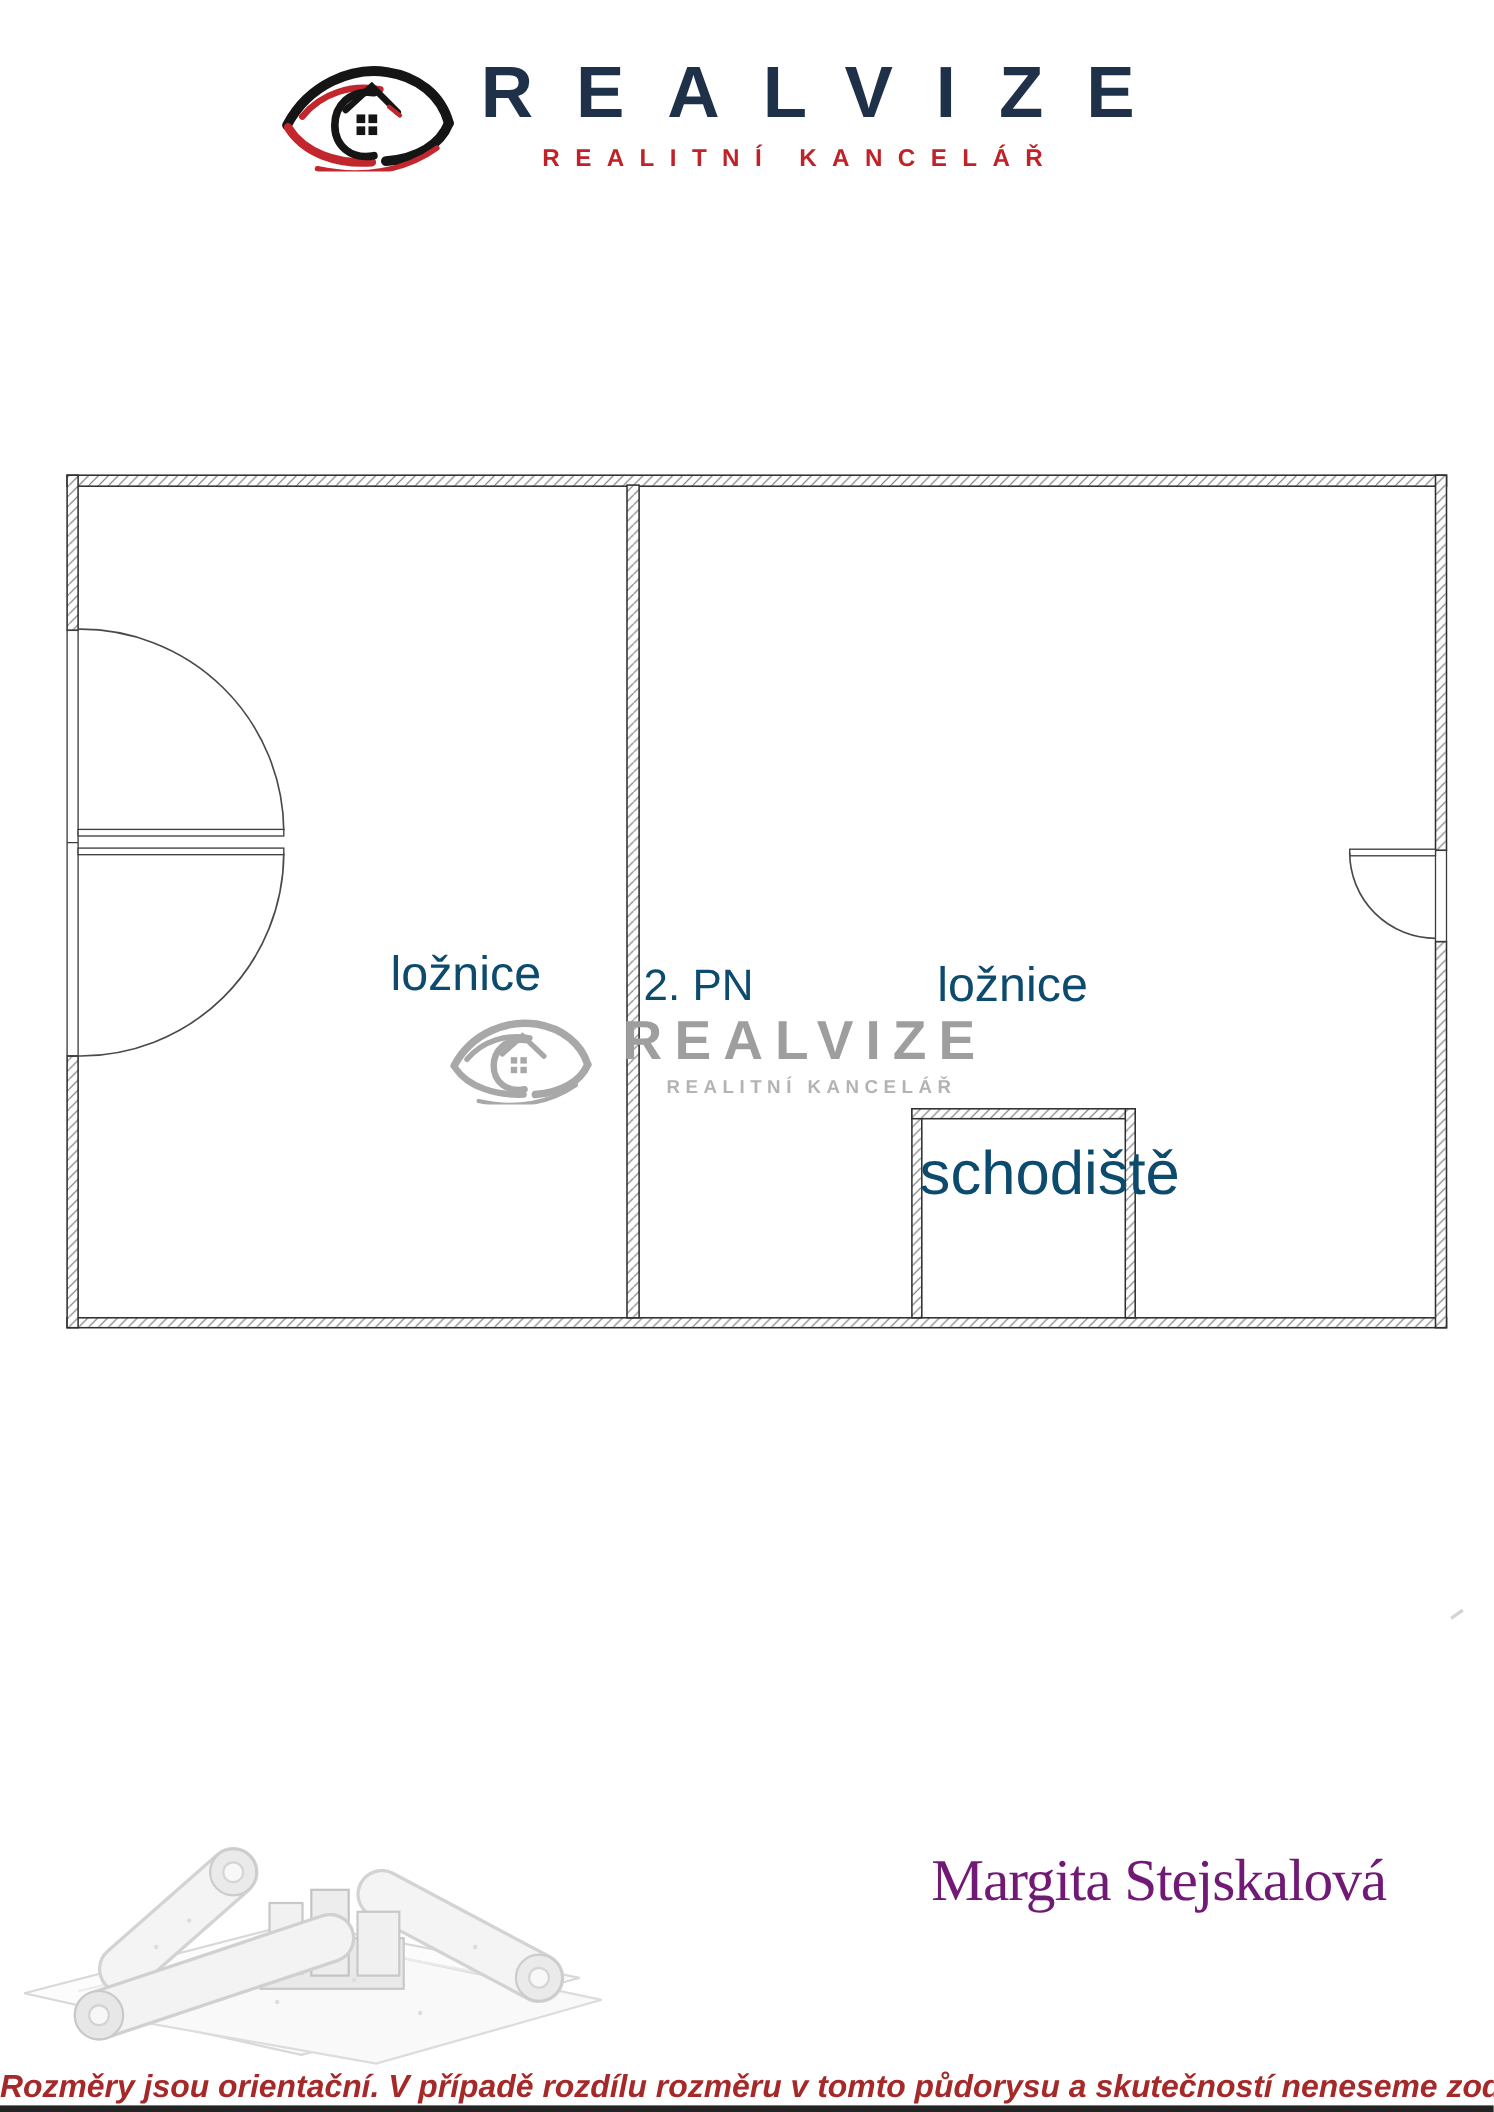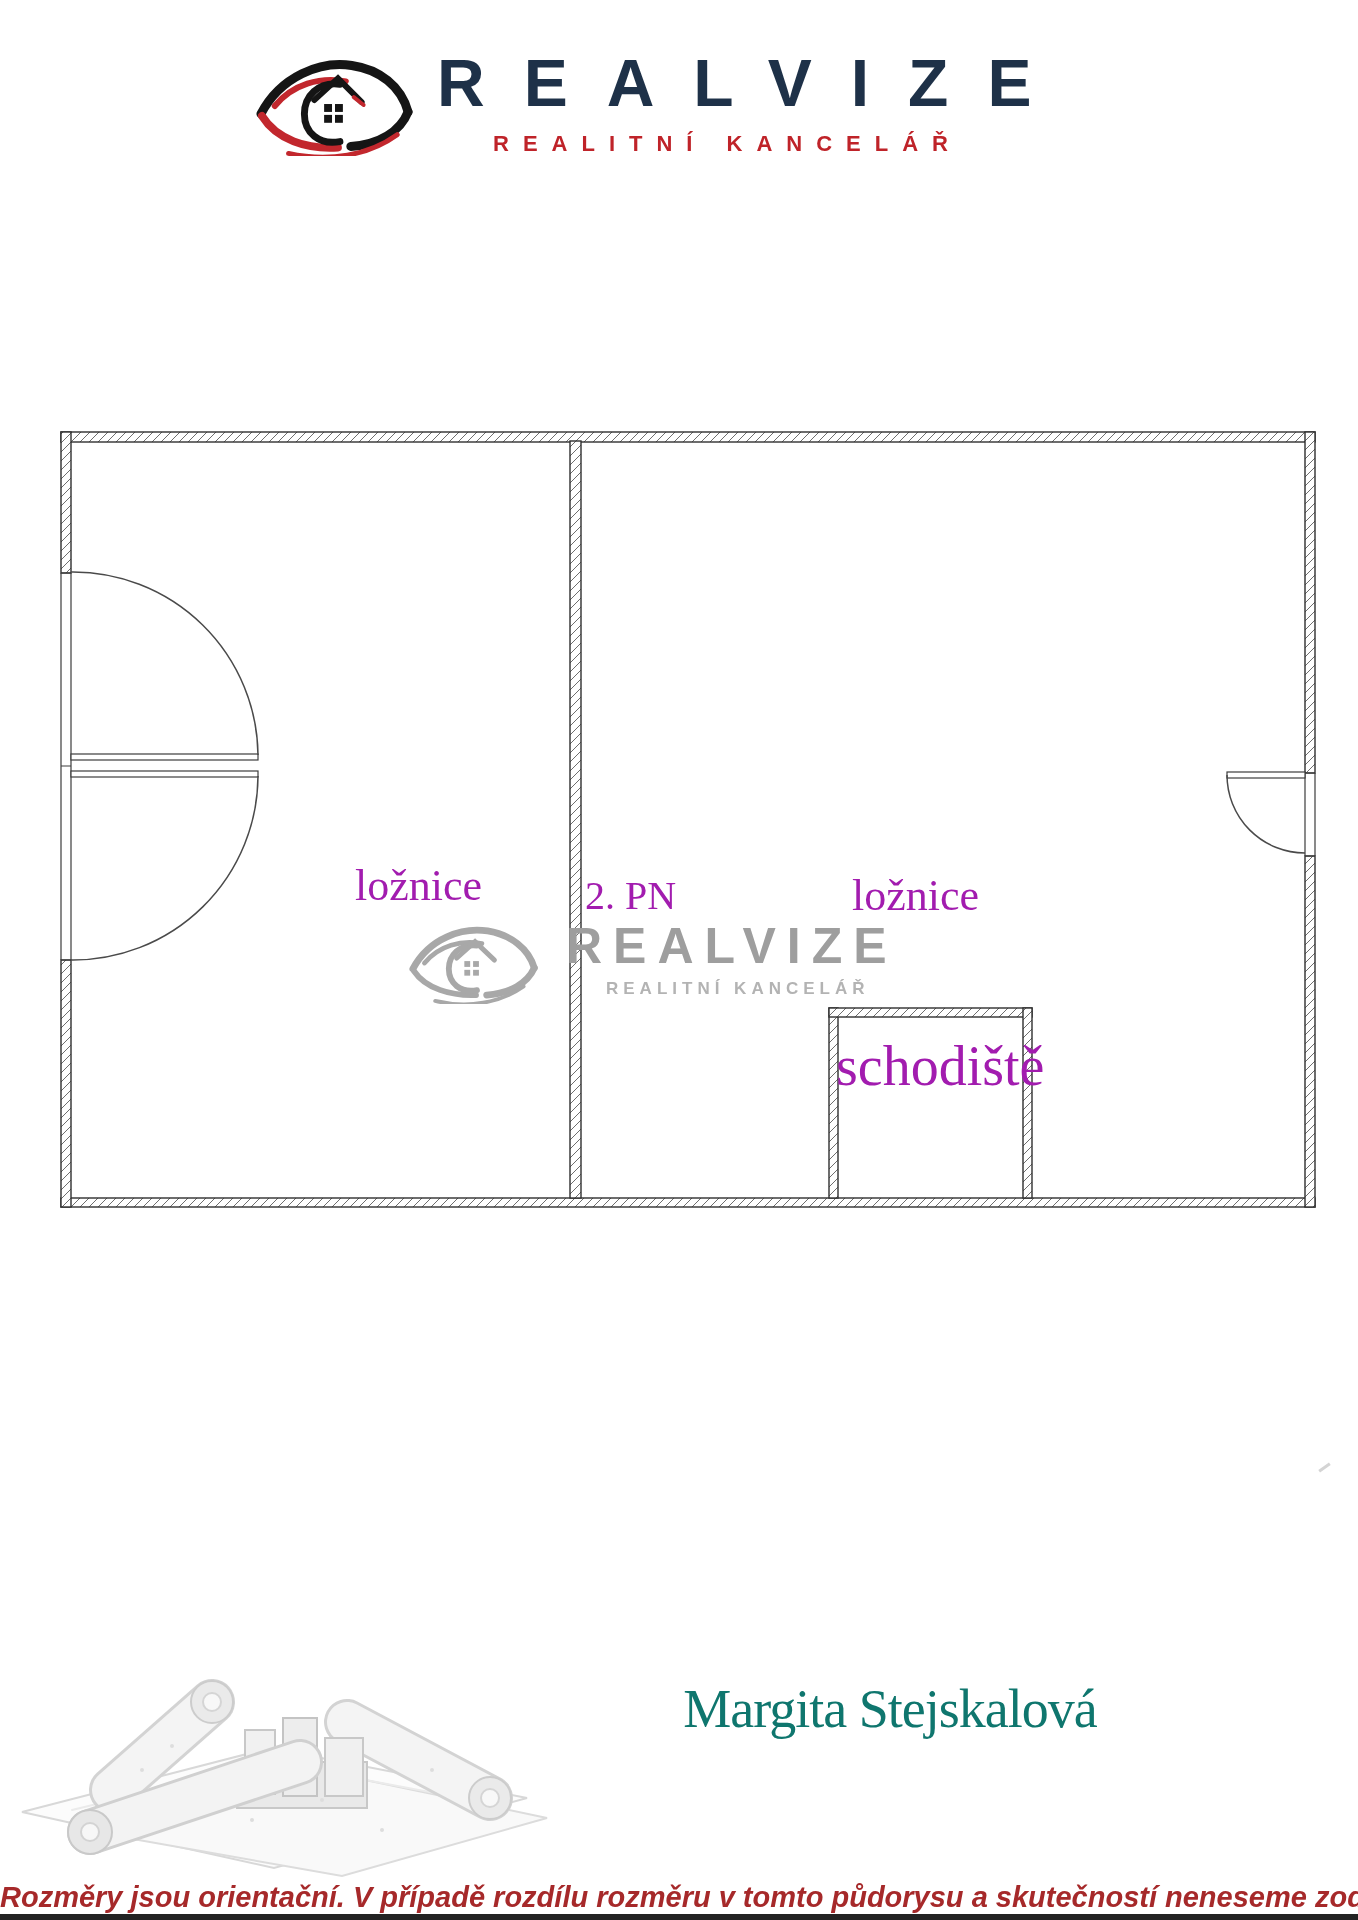--- a/index.html
+++ b/index.html
@@ -18,21 +18,21 @@
   }
   .brand-tagline{
     left:493px;top:132px;
     font-family:"Liberation Sans",sans-serif;font-weight:bold;
     font-size:22px;line-height:24px;letter-spacing:14px;
     color:#bf2329;white-space:nowrap;
   }
 
   
   .plan-label{
-    font-family:Liberation Serif, serif;color:#a21caf;
+    font-family:Liberation Sans, sans-serif;color:#0c4a6e;
     line-height:1;white-space:nowrap;
   }
   .label-loznice-left {left:355px;top:864px;font-size:44px;}
   .label-floor        {left:585px;top:876px;font-size:40px;}
   .label-loznice-right{left:852px;top:874px;font-size:44px;}
   .label-schodiste    {left:836px;top:1038px;font-size:56px;}
 
   
   .wm-brand{
     left:566px;top:921px;
@@ -42,22 +42,22 @@
   }
   .wm-tagline{
     left:606px;top:979px;
     font-family:"Liberation Sans",sans-serif;font-weight:bold;
     font-size:17px;line-height:19px;letter-spacing:5px;
     color:#b3b3b3;white-space:nowrap;
   }
 
   
   .agent{
-    left:520px;top:1680px;width:740px;text-align:center;
-    font-family:"Liberation Serif",serif;color:#0f766e;
+    left:520px;top:1680px;width:740px;text-align:right;
+    font-family:"Liberation Serif",serif;color:#701a75;
     letter-spacing:-1px;
   }
   .agent div{font-size:54px;line-height:58px;}
 
   
   .disclaimer{
     left:0;top:1881px;width:1358px;text-align:center;
     font-family:"Liberation Sans",sans-serif;
     font-weight:bold;font-style:italic;
     font-size:29px;line-height:32px;color:#a6292a;white-space:nowrap;

